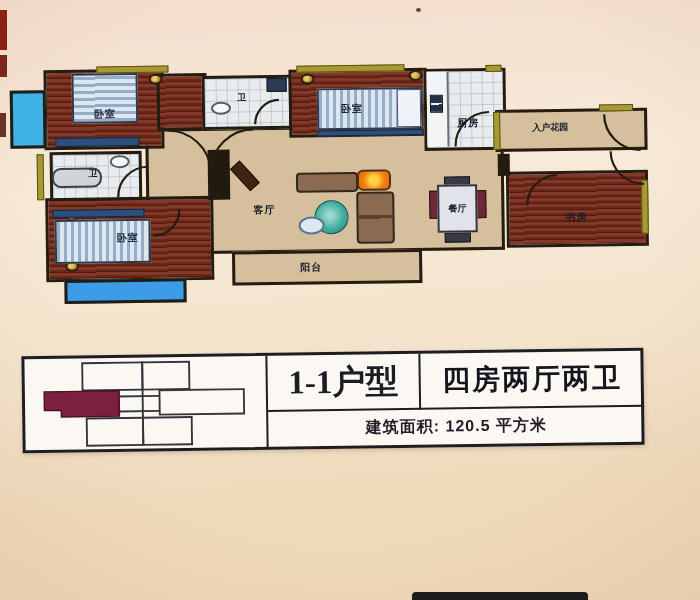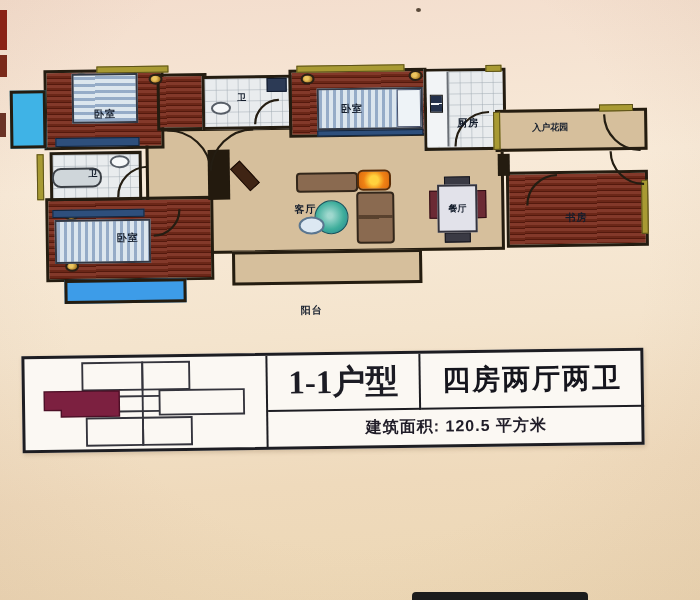--- a/index.html
+++ b/index.html
@@ -134,24 +134,24 @@
     </g>
   </svg>
 
   <span class="rlabel" style="left:41px;top:50px;width:50px;">卧室</span>
   <span class="rlabel sm" style="left:38px;top:110px;width:30px;">卫</span>
   <span class="rlabel" style="left:62px;top:174px;width:50px;">卧室</span>
   <span class="rlabel sm" style="left:188px;top:36px;width:30px;">卫</span>
   <span class="rlabel" style="left:288px;top:48px;width:50px;">卧室</span>
   <span class="rlabel" style="left:404px;top:64px;width:50px;">厨房</span>
   <span class="rlabel sm" style="left:466px;top:70px;width:90px;">入户花园</span>
-  <span class="rlabel" style="left:220px;top:148px;width:56px;text-align:right;">客厅</span>
+  <span class="rlabel" style="left:196px;top:148px;width:56px;">客厅</span>
   <span class="rlabel sm" style="left:395px;top:150px;width:44px;">餐厅</span>
   <span class="rlabel" style="left:508px;top:160px;width:56px;">书房</span>
-  <span class="rlabel" style="left:242px;top:206px;width:56px;margin-top:43px;">阳台</span>
+  <span class="rlabel" style="left:242px;top:206px;width:56px;">阳台</span>
 </div>
 
 <div id="info">
   <div class="cell" id="cell-key">
     <svg width="228" height="90" viewBox="0 0 241 96">
       <g fill="none" stroke="#34343c" stroke-width="2">
         <rect x="53" y="4" width="64" height="29"></rect>
         <rect x="117" y="4" width="50" height="29"></rect>
         <rect x="135" y="34" width="90" height="26"></rect>
         <rect x="57" y="63" width="60" height="29"></rect>

